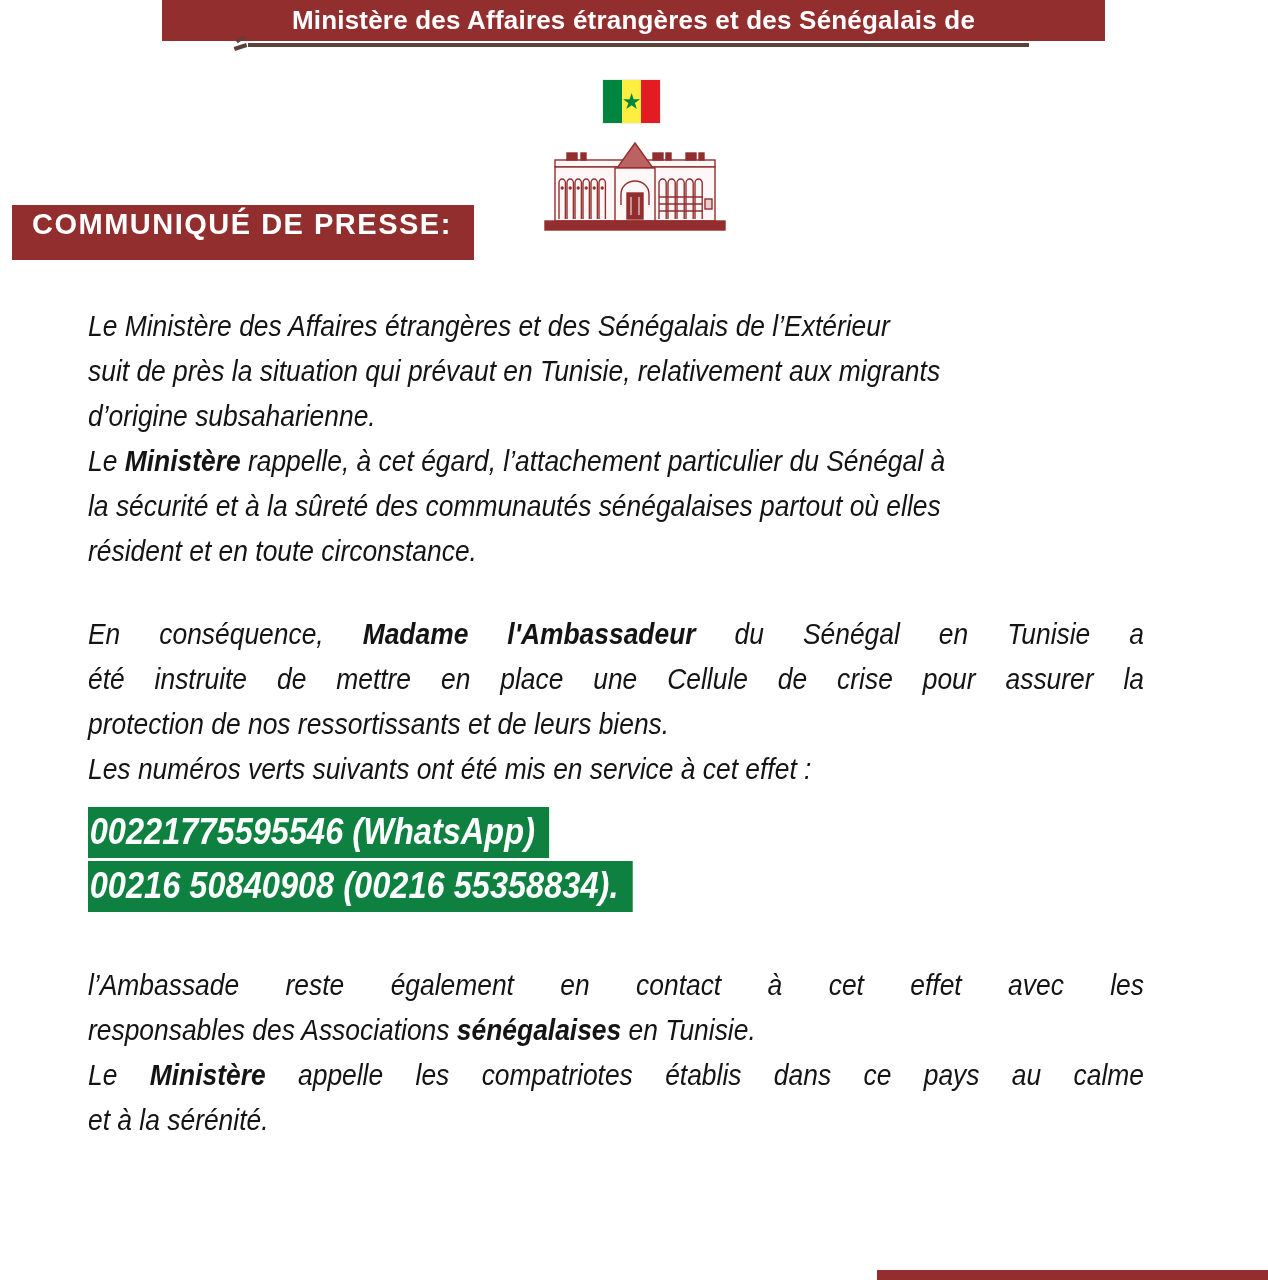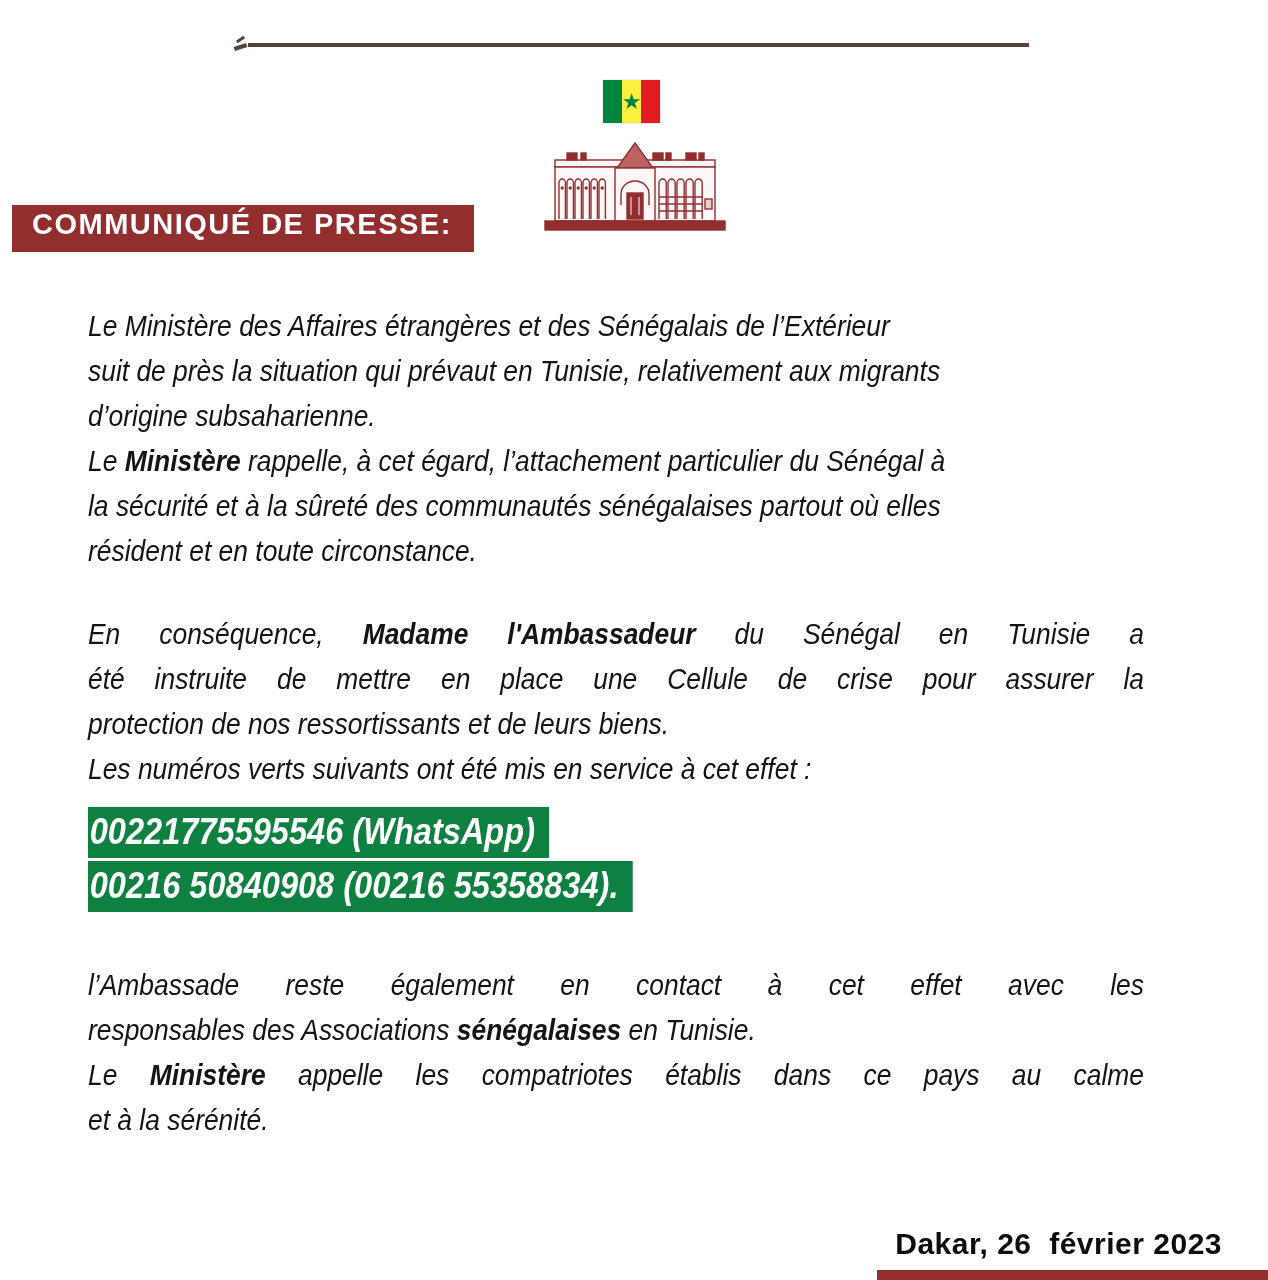--- a/index.html
+++ b/index.html
@@ -20,21 +20,21 @@
   .flag .star { position:absolute; left:0; top:0; width:100%; height:100%;
                 display:flex; align-items:center; justify-content:center;
                 color:var(--flag_green); font-size:22px; line-height:1; }
 
   
   .building { position:absolute; left:543px; top:141px; width:184px; height:94px; }
 
   
   .press { position:absolute; left:12px; top:205px; height:39px; background:var(--accent_red);
            color:#fff; font-size:29px; font-weight:bold; letter-spacing:1.5px;
-           display:flex; align-items:center; padding:0 22px 8px 20px; white-space:pre; }
+           display:flex; align-items:center; padding:0 22px 16px 20px; white-space:pre; }
 
   
   .bodycol { position:absolute; left:88px; top:303px; width:1062px;font-style:italic; }
   .condense { width:1200px; transform:scaleX(0.88); transform-origin:0 0;
               font-size:30px; line-height:45px; color:#141414; }
   .tline { width:1200px; }
   .jl { text-align:justify; text-align-last:justify; }
   .ll { text-align:left; }
   .gap-para { margin-top:38px; }
   .gap-after-green { margin-top:50px; }
@@ -49,20 +49,23 @@
   
   .dateline { position:absolute; right:46px; top:1227px; font-size:30px; font-weight:bold;
               color:#0d0d0d; white-space:pre; letter-spacing:0.5px; }
   .bottombar { position:absolute; left:877px; top:1270px; width:391px; height:10px; background:var(--accent_red); }
 </style>
 </head>
 <body>
 
 <div id="page">
 
+  <div class="banner">
+    <span>Ministère des Affaires étrangères et des Sénégalais de</span>
+  </div>
   <div class="banner-underline"></div>
   <div class="remnant-a"></div>
   <div class="remnant-b"></div>
 
   <div class="flag">
     <div class="stripe" style="background:var(--flag_green)"></div>
     <div class="stripe" style="background:var(--flag_yellow)"></div>
     <div class="stripe" style="background:var(--flag_red)"></div>
     <div class="star">★</div>
   </div>
@@ -136,16 +139,15 @@
         <div class="hotline"><span>00216 50840908 (00216 55358834).</span></div>
       </div>
 
       <div class="tline jl gap-after-green"><span>l’Ambassade reste également en contact à cet effet avec les</span></div>
       <div class="tline ll"><span>responsables des Associations </span><span class="b">sénégalaises</span><span> en Tunisie.</span></div>
       <div class="tline jl"><span>Le </span><span class="b">Ministère</span><span> appelle les compatriotes établis dans ce pays au calme</span></div>
       <div class="tline ll"><span>et à la sérénité.</span></div>
     </div>
   </div>
 
-  <div class="dateline">Dakar, 26  février 2023</div>
   <div class="bottombar"></div>
 
 </div>
 
 </body></html>

